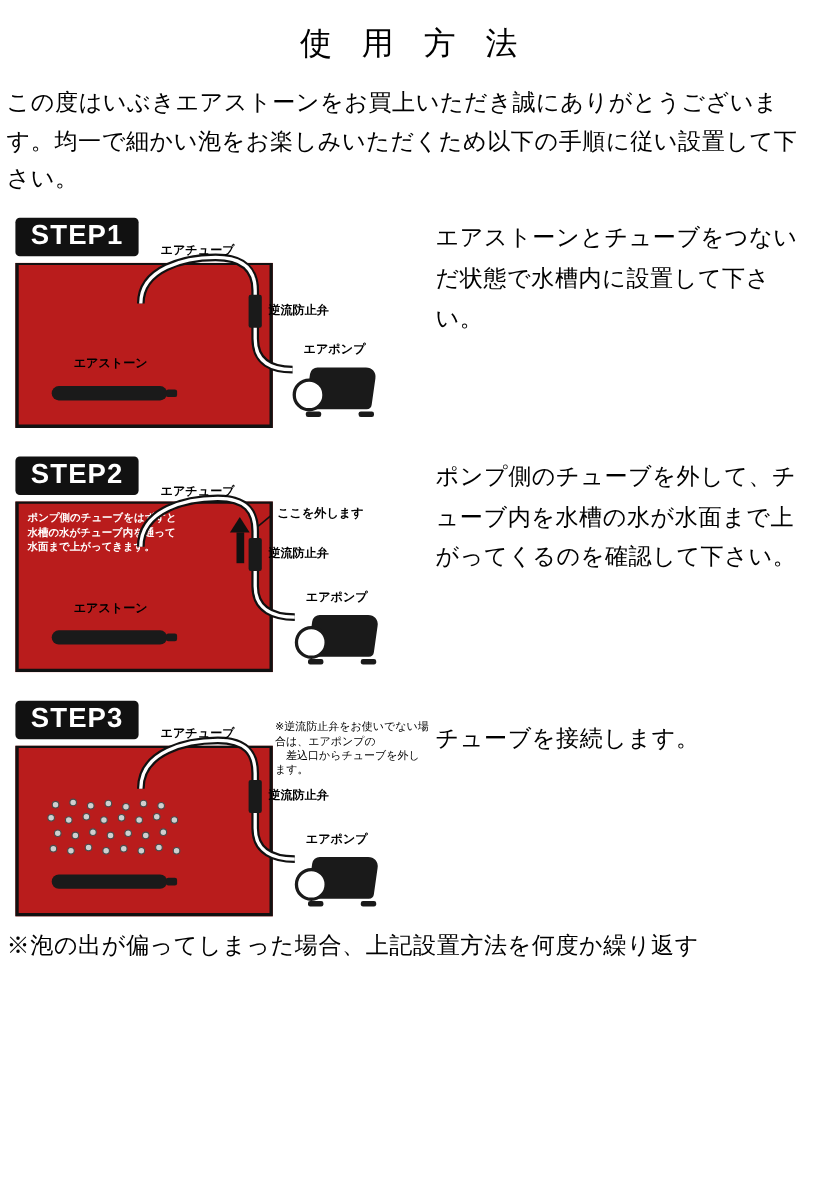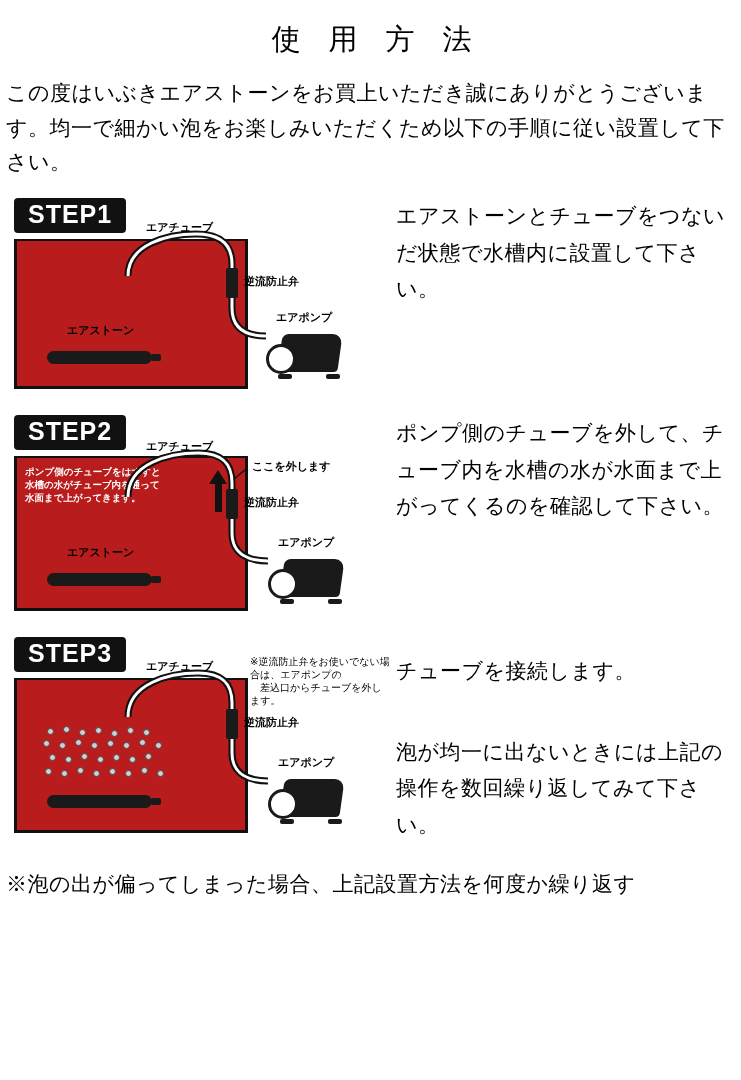--- a/index.html
+++ b/index.html
@@ -19,21 +19,21 @@
     position: relative;
     width: 741px;
     height: 1080px;
   }
   .title {
     text-align: center;
     font-size: 29px;
     letter-spacing: 10px;
     font-weight: 500;
     padding-top: 20px;
-    font-family: Liberation Sans, sans-serif;
+    font-family: Liberation Serif, serif;
     padding-left: 12px;
   }
   .intro {
     margin: 16px 8px 0 6px;
     font-size: 21px;
     line-height: 1.65;
     letter-spacing: 0.5px;
     font-family: "Liberation Serif", "DejaVu Serif", serif;
   }
   .step-block {
@@ -309,22 +309,21 @@
       <span class="lbl" style="left:244px;top:78px;">逆流防止弁</span>
 
       <span class="lbl" style="left:278px;top:118px;">エアポンプ</span>
       <div class="pump-body" style="left:282px;top:142px;width:60px;height:38px;"></div>
       <div class="pump-knob" style="left:268px;top:152px;"></div>
       <div class="pump-foot" style="left:280px;top:182px;width:14px;"></div>
       <div class="pump-foot" style="left:328px;top:182px;width:14px;"></div>
     </div>
 
     <div class="step-text" style="padding-top:16px;">
-      <p style="margin-bottom:44px;">チューブを接続します。</p>
-      <p>泡が均一に出ないときには上記の操作を数回繰り返してみて下さい。</p>
+      <p style="margin-bottom:18px;">チューブを接続します。</p>
     </div>
   </div>
 
   <div class="closing">
     <span>※泡の出が偏ってしまった場合、上記設置方法を何度か繰り返す</span>
   </div>
 
 </div>
 
 </body></html>

